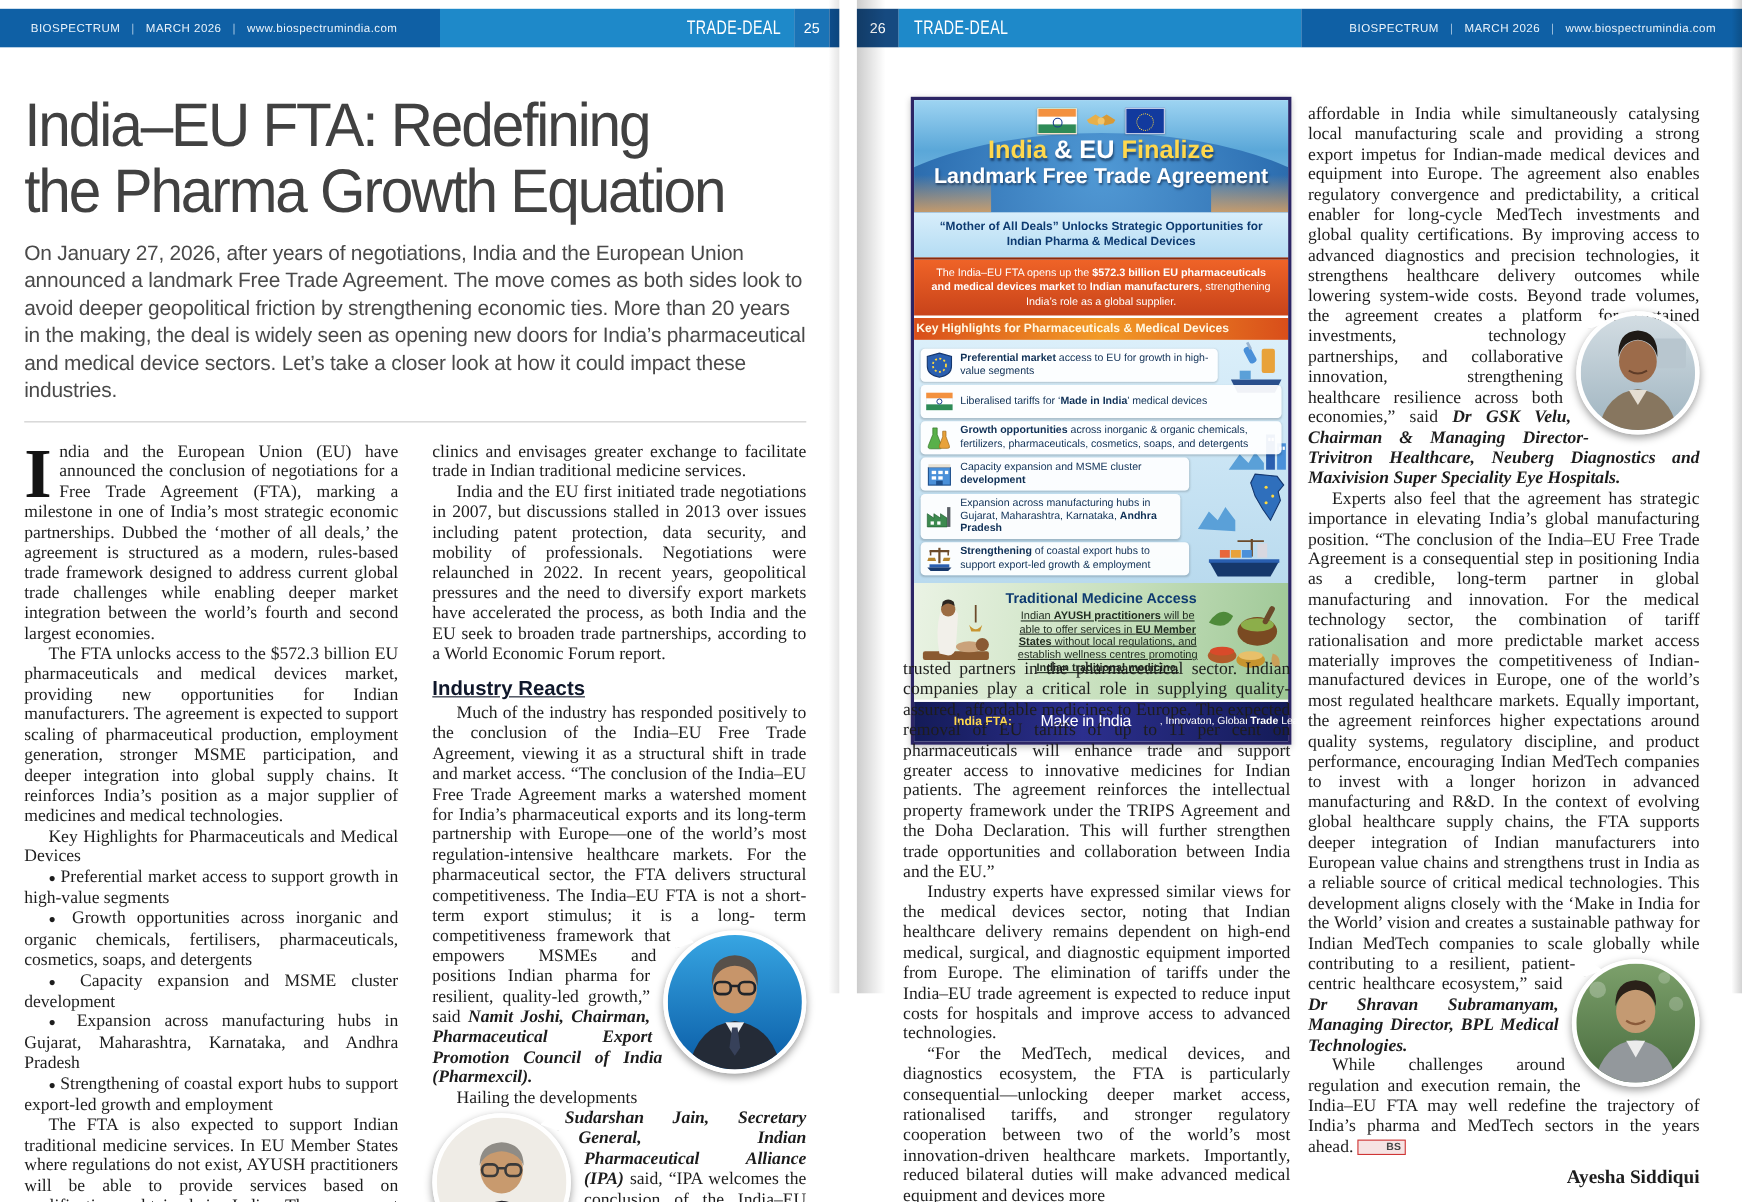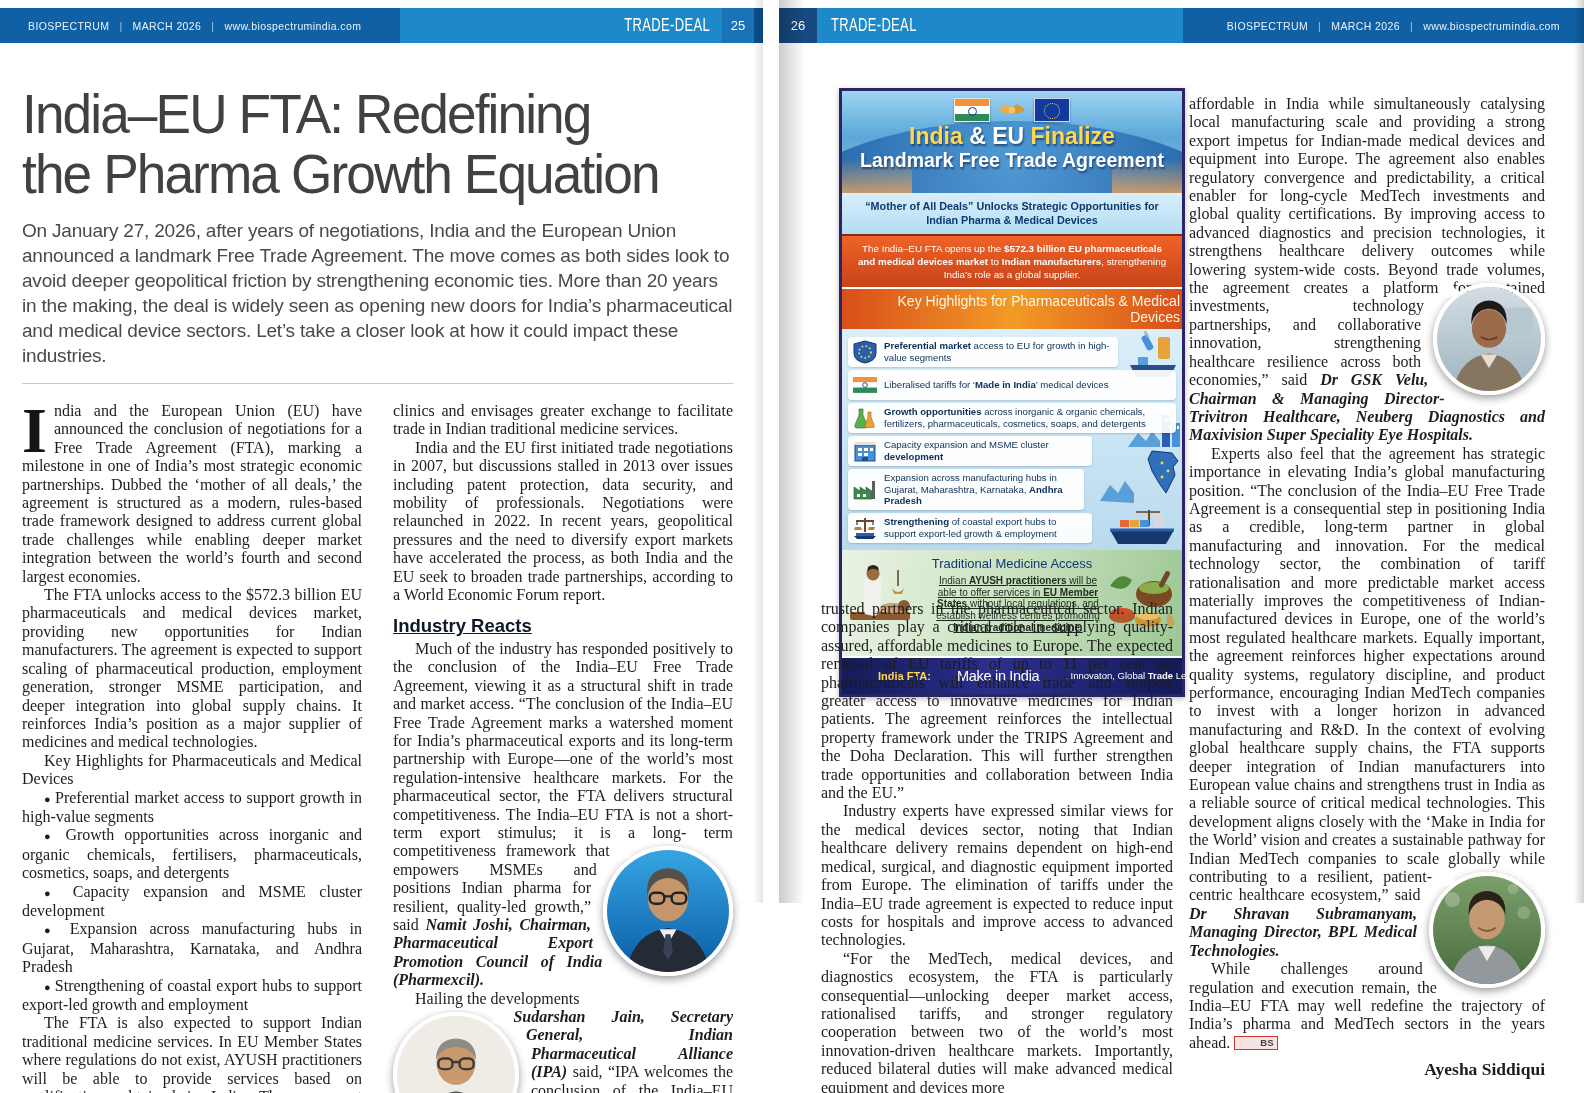--- a/index.html
+++ b/index.html
@@ -54,46 +54,46 @@
 
   
   .p26col{position:absolute;font-size:16px;line-height:18.4px;text-align:justify;color:#1d1d1d;}
   #p26c1{left:42px;top:600px;width:352px;}
   #p26c2{left:410px;top:95px;width:356px;}
   .p26col p{margin:0;}
   .byline{margin-top:8px;text-align:right;font-weight:bold;font-size:17.5px;}
   .bsmark{display:inline-block;font-family:"Liberation Sans",sans-serif;font-size:9.5px;font-weight:bold;color:#444;background:#f6e3e3;border:1.5px solid #cf3535;padding:0 3px;line-height:12px;vertical-align:2px;margin-left:4px;}
 
   
-  .info{position:absolute;left:60px;top:88px;width:340px;border:3px solid #2c2565;background:#fff;font-family:"Liberation Sans",sans-serif;box-shadow:0 2px 6px rgba(0,0,0,.25);}
+  .info{position:absolute;left:49px;top:88px;width:340px;border:3px solid #2c2565;background:#fff;font-family:"Liberation Sans",sans-serif;box-shadow:0 2px 6px rgba(0,0,0,.25);}
   .info-sky{position:relative;height:102px;background:linear-gradient(#9ed4f2 0%,#5aa7d8 45%,#8fc3e4 100%);text-align:center;overflow:hidden;}
   .globe{position:absolute;left:-60px;right:-60px;top:30px;height:190px;border-radius:50%;background:radial-gradient(circle at 50% 18%,#4e97d4 0%,#2a6cb0 55%,#15447e 100%);opacity:.92;}
   .skyline{position:absolute;bottom:0;width:70px;height:34px;opacity:.8;}
   .skyline.leftc{left:0;background:linear-gradient(0deg,#e8a45a,transparent);}
   .skyline.rightc{right:0;background:linear-gradient(0deg,#e8a45a,transparent);}
   .flagrow{position:relative;display:flex;justify-content:center;align-items:center;gap:7px;padding-top:7px;}
   .flag{width:34px;height:22px;border:1px solid rgba(255,255,255,.8);box-shadow:0 1px 2px rgba(0,0,0,.35);}
   .flag-in{background:linear-gradient(#f3913f 33%,#fff 33%,#fff 66%,#2e8b57 66%);position:relative;}
   .flag-in::after{content:"";position:absolute;left:13px;top:7.5px;width:7px;height:7px;border:1.5px solid #1b3d8f;border-radius:50%;}
   .flag-eu{background:#123a9e;position:relative;}
   .flag-eu::after{content:"";position:absolute;left:9px;top:3.5px;width:14px;height:14px;border-radius:50%;border:1.8px dotted #ffd83d;}
   .ititle1{position:relative;margin-top:2px;font-size:23px;font-weight:bold;line-height:25px;text-shadow:1px 2px 2px rgba(10,30,60,.6);}
   .ititle2{position:relative;font-size:19.5px;font-weight:bold;color:#fff;line-height:22px;text-shadow:1px 2px 2px rgba(10,30,60,.6);}
   .gold{color:#ffd84d;}
   .wht{color:#fff;}
   .info-sub{background:linear-gradient(#d8eefb,#b4dcf3);padding:7px 12px;text-align:center;font-size:10.8px;font-weight:bold;color:#0d3a70;line-height:13.5px;}
   .info-banner{background:linear-gradient(#ef6327,#c8431a);color:#fff;padding:6px 12px;font-size:9.8px;text-align:center;line-height:13px;border-top:2px solid #8a2c10;}
-  .info-khead{background:linear-gradient(90deg,#d94e1a,#f29b27 50%,#d94e1a);text-align:right;color:#fff8e2;font-weight:normal;font-size:14px;padding:4px 2px;border-top:2px solid #fff;}
+  .info-khead{background:linear-gradient(90deg,#d94e1a,#f29b27 50%,#d94e1a);text-align:left;color:#fff8e2;font-weight:bold;font-size:11px;padding:4px 2px;border-top:2px solid #fff;}
   .info-rows{position:relative;background:linear-gradient(#dbeffa,#b9daee);padding:5px 6px 4px;}
   .irow{position:relative;background:rgba(255,255,255,.93);border-radius:4px;margin:3px 0;padding:3px 6px 3px 4px;display:flex;gap:6px;align-items:center;box-shadow:0 1px 2px rgba(0,0,0,.18);font-size:9.6px;line-height:11.6px;color:#0e2f55;z-index:2;}
   .irow .ric{flex:none;width:26px;height:24px;}
   .mr60{margin-right:58px;} .mr85{margin-right:84px;} .mr90{margin-right:92px;}
   .art{position:absolute;z-index:1;}
   .info-trad{position:relative;background:linear-gradient(100deg,#eaf3e4,#c6dfbc 55%,#9dc795);padding:6px 8px 8px;min-height:92px;}
-  .trad-title{text-align:center;font-weight:normal;font-size:13px;color:#0d3a70;}
+  .trad-title{text-align:center;font-weight:bold;font-size:13px;color:#0d3a70;}
   .trad-text{margin:4px 4px 0 84px;width:168px;font-size:10px;line-height:11.8px;color:#1f2a1f;text-align:center;text-decoration:underline;}
   .info-foot{background:linear-gradient(90deg,#141b58,#2c2f8e 45%,#141b58);color:#fff;display:flex;align-items:center;gap:26px;padding:5px 10px;border-top:2px solid #fff;}
   .foot-pre{color:#ffd84d;font-weight:bold;font-size:11px;white-space:nowrap;}
   .foot-main{font-weight:normal;font-size:14.5px;white-space:nowrap;letter-spacing:-.3px;}
   .foot-rest{font-size:9.5px;white-space:nowrap;}
   b{font-weight:bold;}
 </style>
 </head>
 <body>
 

